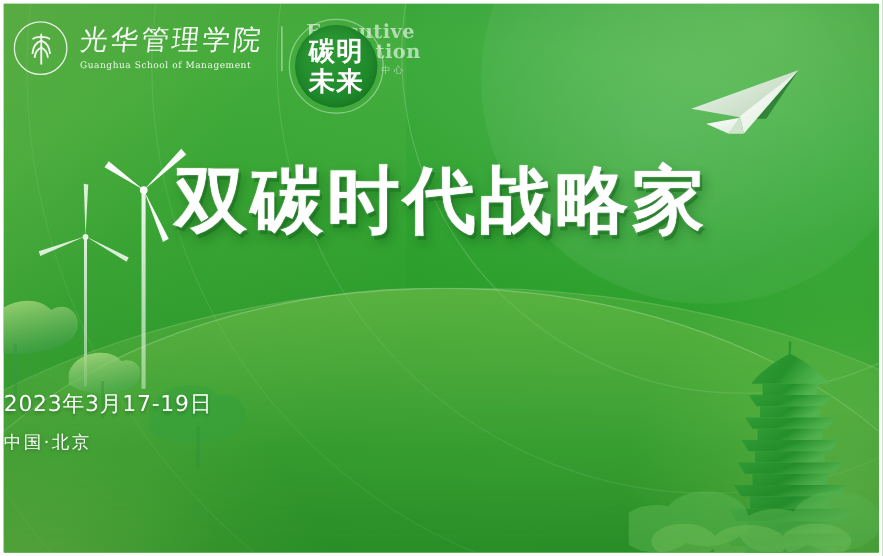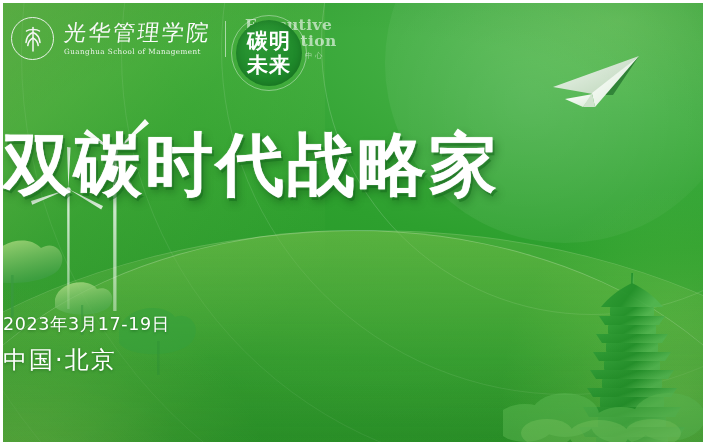--- a/index.html
+++ b/index.html
@@ -220,22 +220,23 @@
   .turbines { position: absolute; left: 0; top: 108px; width: 210px; height: 240px; }
   .trees-left { position: absolute; left: -6px; top: 190px; width: 180px; height: 150px; }
   .pagoda { position: absolute; right: 0px; top: 270px; width: 140px; height: 175px; }
   .shrubs { position: absolute; right: 0px; bottom: 0; width: 200px; height: 105px; }
 
   
   .title {
     position: absolute;
     left: 0; right: 0;
     top: 128px;
+    text-align: center;
     color: #ffffff;
-    font-size: 68px;
+    font-size: 58px;
     font-weight: 700;
     letter-spacing: 3px;
     line-height: 1;
     font-family: "DejaVu Sans", "Liberation Sans", sans-serif;
     text-shadow:
       0 0 1px rgba(255,255,255,0.9),
       2px 3px 0 rgba(22,110,30,0.55),
       3px 5px 9px rgba(10,70,16,0.45);
     white-space: nowrap;
   }
@@ -249,21 +250,21 @@
   .meta-date {
     color: #ffffff;
     font-size: 17.5px;
     letter-spacing: 0.6px;
     font-weight: 400;
     line-height: 1.1;
     text-shadow: 0 1px 3px rgba(12,70,18,0.45);
   }
   .meta-place {
     color: #ffffff;
-    font-size: 24px;
+    font-size: 14px;
     letter-spacing: 2px;
     margin-top: 13px;
     font-weight: 400;
     line-height: 1.1;
     text-shadow: 0 1px 3px rgba(12,70,18,0.45);
   }
 </style>
 </head>
 <body>
 

